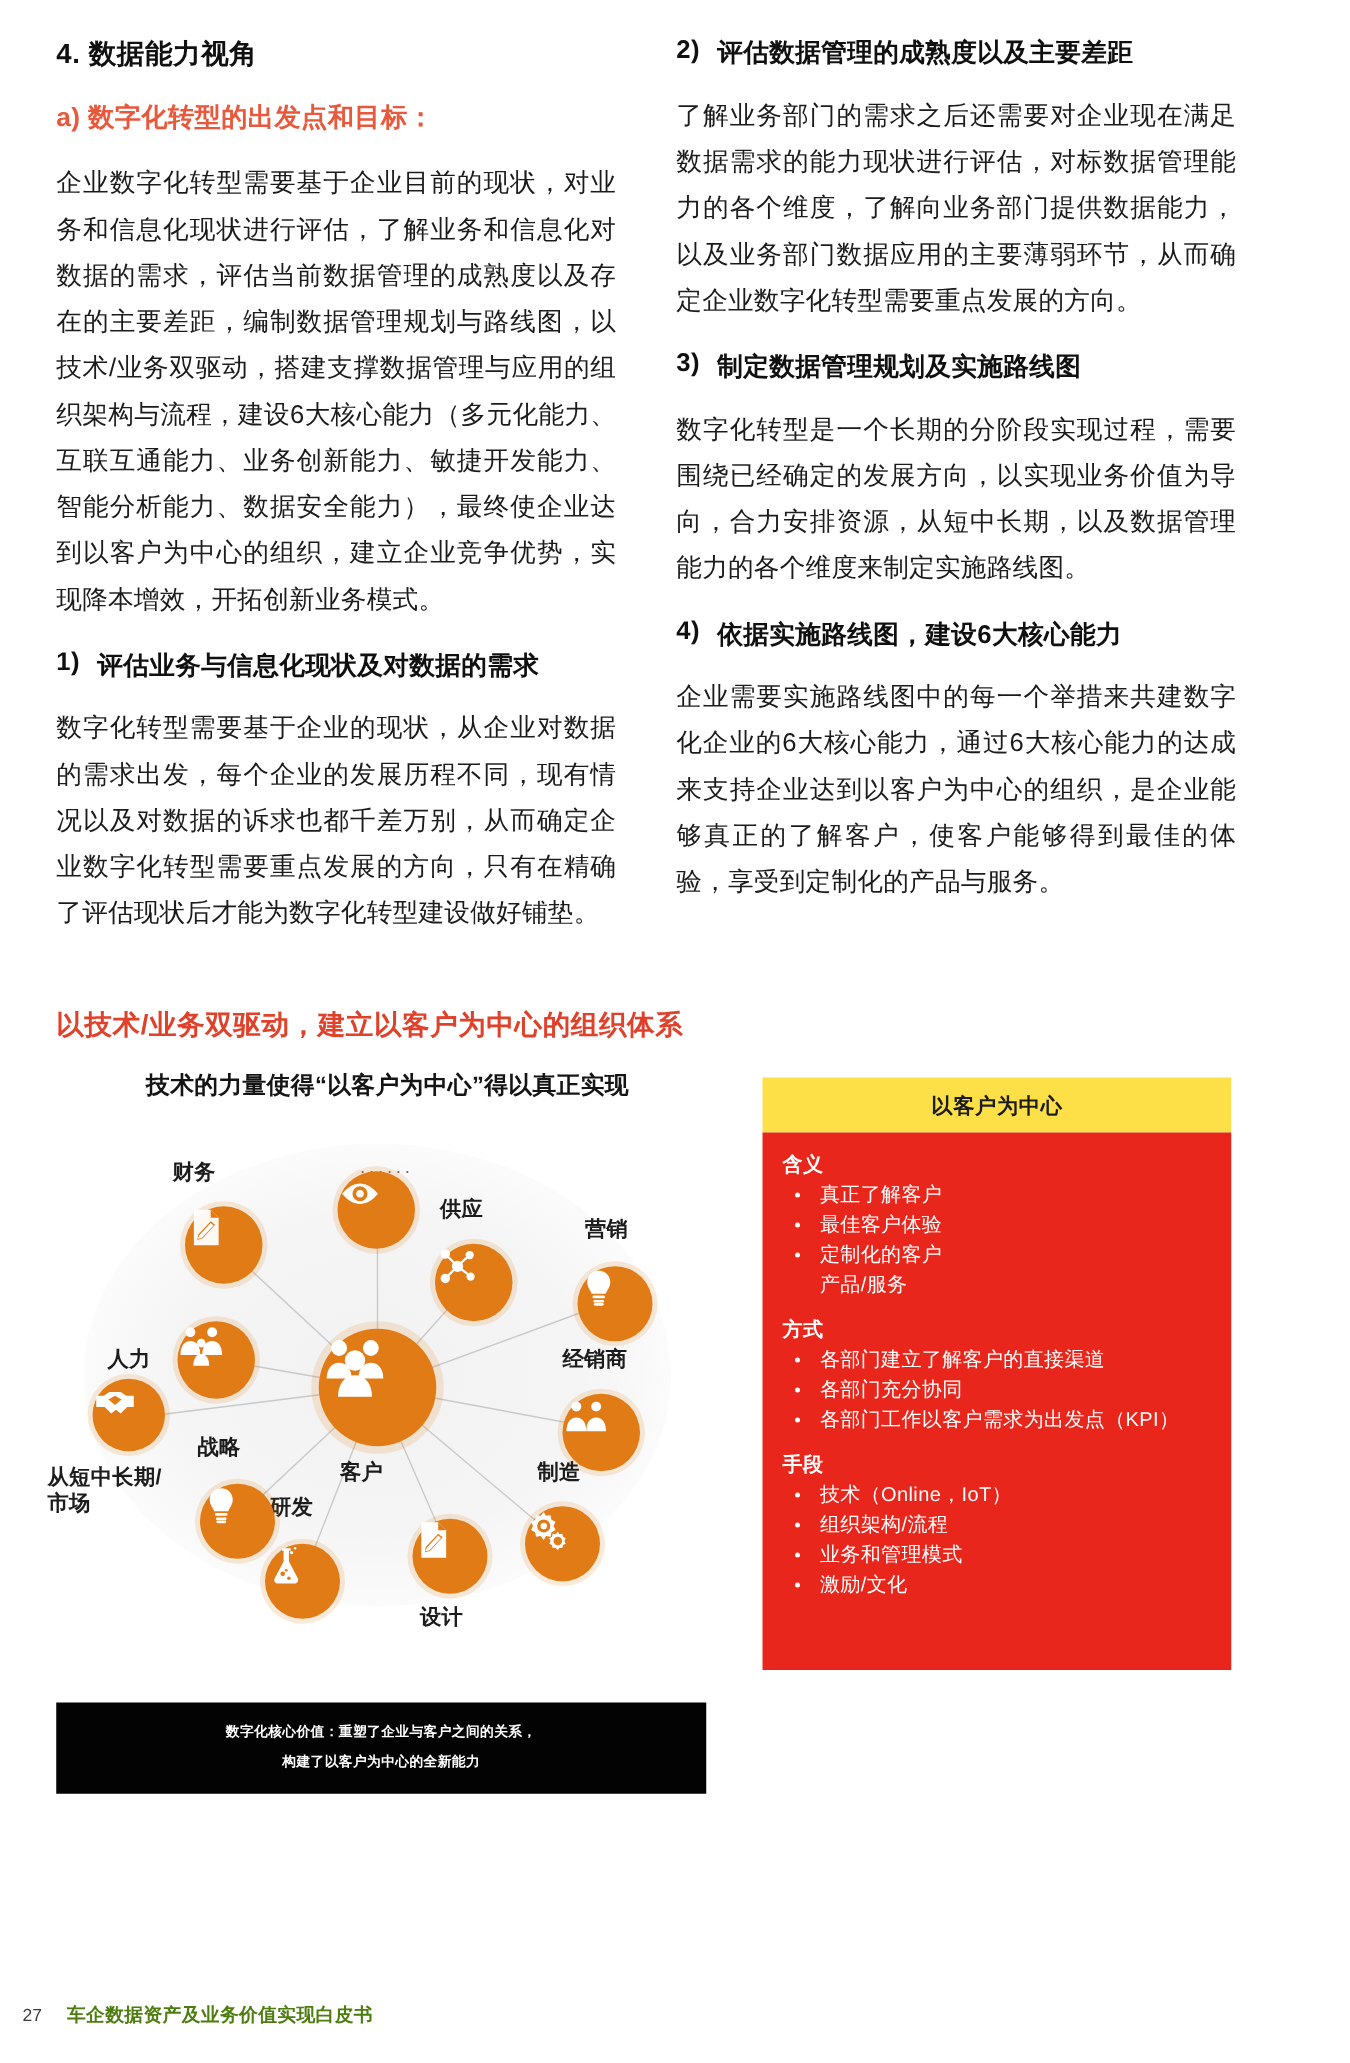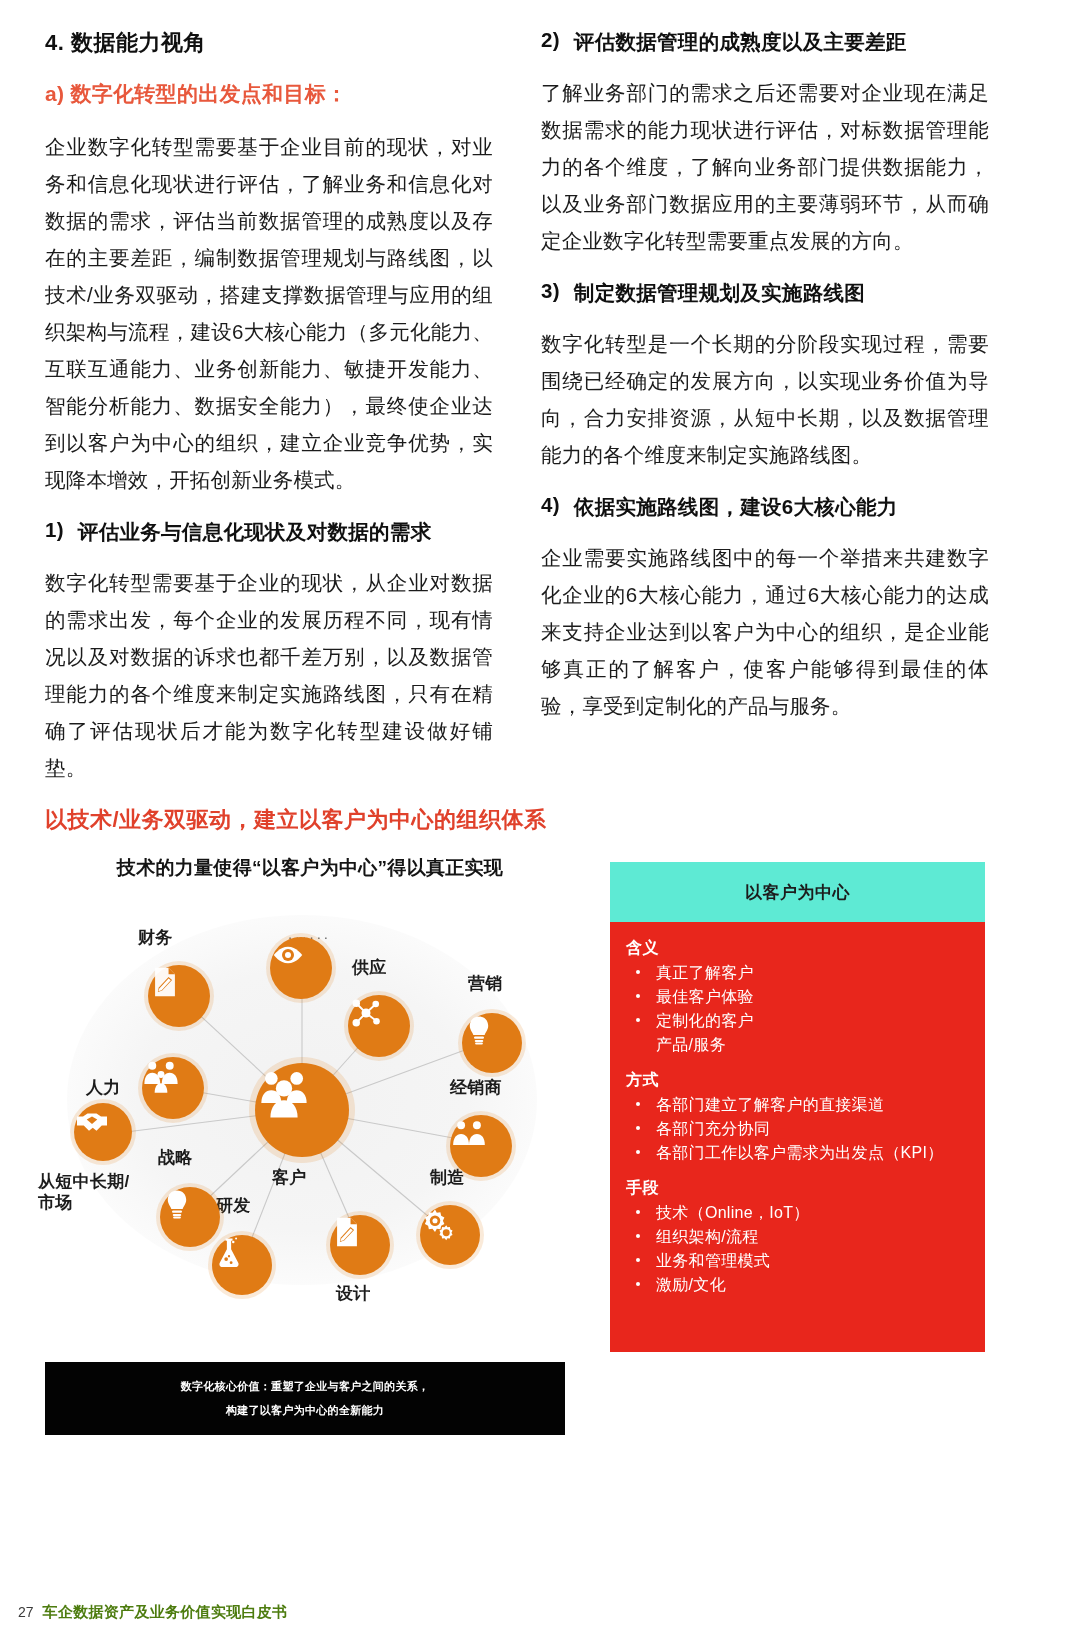--- a/index.html
+++ b/index.html
@@ -80,21 +80,21 @@
     padding:12px 10px 13px 10px;
     text-align:center;font-size:11px;font-weight:bold;line-height:24px;
     letter-spacing:.3px;
   }
 
   
   .panel{
     position:absolute;left:610px;top:862px;width:375px;height:490px;
   }
   .panel-head{
-    height:60px;background:#5eead4;
+    height:44px;background:#fde047;
     display:flex;align-items:center;justify-content:center;
     font-size:17px;font-weight:bold;color:#1c1c1c;letter-spacing:.5px;
   }
   .panel-body{
     height:430px;background:#e8261c;color:#ffffff;
     padding:16px 16px 0 16px;box-sizing:border-box;
   }
   .grp{margin-bottom:14px;}
   .grp-title{font-size:16px;font-weight:bold;margin-bottom:2px;letter-spacing:.4px;}
   ul.blist{list-style:none;margin:0;padding:0;}
@@ -105,21 +105,21 @@
   ul.blist li::before{
     content:"";position:absolute;left:10px;top:9px;
     width:4px;height:4px;border-radius:50%;background:#ffffff;
   }
   ul.blist li.cont{padding-left:30px;}
   ul.blist li.cont::before{display:none;}
 
   
   .footer{
     position:absolute;left:18px;bottom:28px;
-    display:flex;align-items:baseline;gap:9px;
+    display:flex;align-items:baseline;gap:20px;
     font-size:14px;color:#2a2a2a;
   }
   .footer .pg{font-size:14px;color:#3a3a3a;}
   .footer .ttl{font-size:15px;font-weight:bold;color:#4d7c0f;letter-spacing:.3px;}
 </style>
 </head>
 <body>
 
 <div class="page">
 
@@ -127,21 +127,21 @@
 
     <div class="col">
       <h2 class="sec-title">4. 数据能力视角</h2>
       <h3 class="sub-red">a) 数字化转型的出发点和目标：</h3>
       <p class="body">企业数字化转型需要基于企业目前的现状，对业务和信息化现状进行评估，了解业务和信息化对数据的需求，评估当前数据管理的成熟度以及存在的主要差距，编制数据管理规划与路线图，以技术/业务双驱动，搭建支撑数据管理与应用的组织架构与流程，建设6大核心能力（多元化能力、互联互通能力、业务创新能力、敏捷开发能力、智能分析能力、数据安全能力），最终使企业达到以客户为中心的组织，建立企业竞争优势，实现降本增效，开拓创新业务模式。</p>
 
       <h4 class="numbered">
         <span class="num">1)</span>
         <span class="txt">评估业务与信息化现状及对数据的需求</span>
       </h4>
-      <p class="body">数字化转型需要基于企业的现状，从企业对数据的需求出发，每个企业的发展历程不同，现有情况以及对数据的诉求也都千差万别，以及数据管理能力的各个维度来制定实施路线图，只有在精确了评估现状后才能为数字化转型建设做好铺垫。</p>
+      <p class="body">数字化转型需要基于企业的现状，从企业对数据的需求出发，每个企业的发展历程不同，现有情况以及对数据的诉求也都千差万别，从而确定企业数字化转型需要重点发展的方向，只有在精确了评估现状后才能为数字化转型建设做好铺垫。</p>
     </div>
 
     <div class="col">
       <h4 class="numbered">
         <span class="num">2)</span>
         <span class="txt">评估数据管理的成熟度以及主要差距</span>
       </h4>
       <p class="body">了解业务部门的需求之后还需要对企业现在满足数据需求的能力现状进行评估，对标数据管理能力的各个维度，了解向业务部门提供数据能力，以及业务部门数据应用的主要薄弱环节，从而确定企业数字化转型需要重点发展的方向。</p>
 
       <h4 class="numbered">

